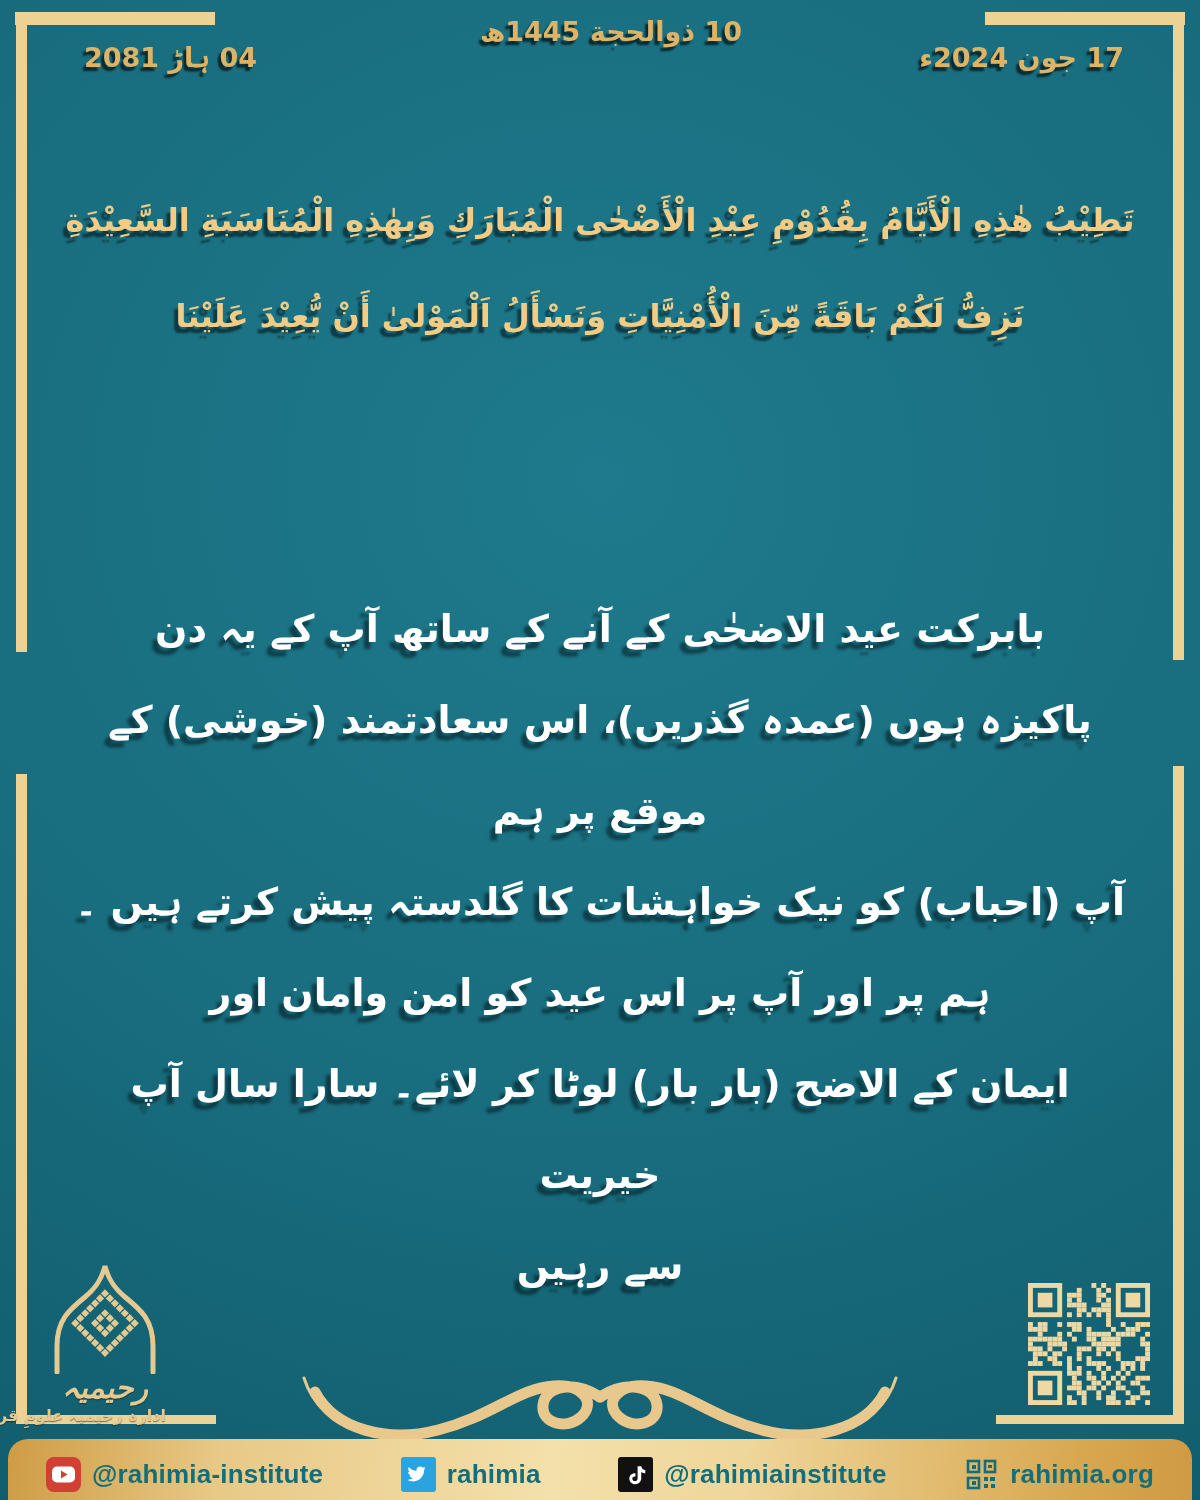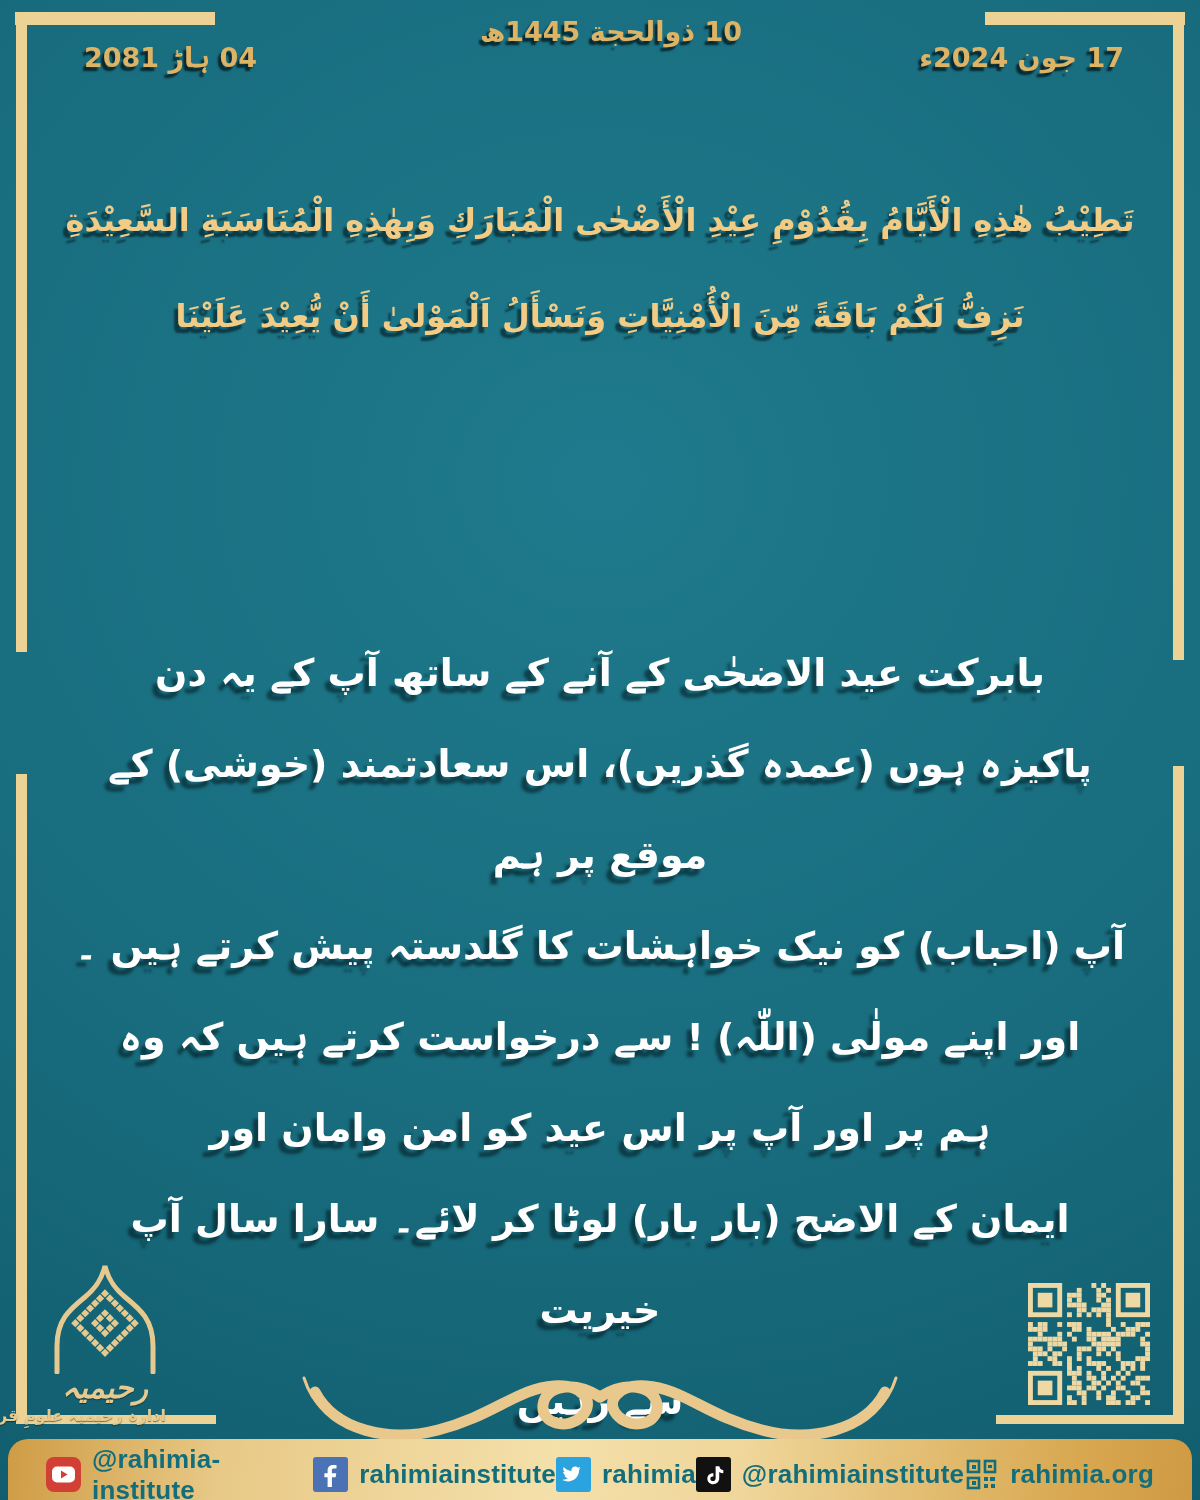--- a/index.html
+++ b/index.html
@@ -33,21 +33,21 @@
     text-shadow:-3px 5px 2px rgba(4,22,28,.65);
   }
   
   .arabic{
     position:absolute;top:172px;left:60px;right:60px;text-align:center;direction:rtl;
     color:#f2cb85;font-size:32px;font-weight:bold;line-height:96px;
     text-shadow:-4px 6px 2px rgba(4,22,28,.6);
   }
   
   .urdu{
-    position:absolute;top:628px;left:70px;right:70px;text-align:center;direction:rtl;
+    position:absolute;top:584px;left:70px;right:70px;text-align:center;direction:rtl;
     color:#ffffff;font-size:38px;font-weight:bold;line-height:91px;
     text-shadow:-5px 7px 3px rgba(4,22,28,.55);
   }
   
   .logo{position:absolute;left:44px;top:1262px;width:122px;text-align:center;color:#e6c98f;}
   .logo-name{font-size:30px;font-weight:bold;direction:rtl;line-height:32px;margin-top:-6px;
     text-shadow:0 1px 1px rgba(4,22,28,.5);font-style:italic;}
   .logo-sub{font-size:16px;font-weight:bold;direction:rtl;white-space:nowrap;margin-top:2px;
     text-shadow:0 1px 1px rgba(4,22,28,.5);}
   
@@ -87,21 +87,20 @@
 
   <div class="arabic">
     <div>تَطِيْبُ هٰذِهِ الْأَيَّامُ بِقُدُوْمِ عِيْدِ الْأَضْحٰى الْمُبَارَكِ وَبِهٰذِهِ الْمُنَاسَبَةِ السَّعِيْدَةِ</div>
     <div>نَزِفُّ لَكُمْ بَاقَةً مِّنَ الْأُمْنِيَّاتِ وَنَسْأَلُ اَلْمَوْلىٰ أَنْ يُّعِيْدَ عَلَيْنَا</div>
   </div>
 
   <div class="urdu">
     <div>بابرکت عید الاضحٰی کے آنے کے ساتھ آپ کے یہ دن</div>
     <div>پاکیزہ ہوں (عمدہ گذریں)، اس سعادتمند (خوشی) کے موقع پر ہم</div>
     <div>آپ (احباب) کو نیک خواہشات کا گلدستہ پیش کرتے ہیں ۔</div>
-    <div>اور اپنے مولٰی (اللّٰہ) ! سے درخواست کرتے ہیں کہ وہ</div>
     <div>ہم پر اور آپ پر اس عید کو امن وامان اور</div>
     <div>ایمان کے الاضح (بار بار) لوٹا کر لائے۔ سارا سال آپ خیریت</div>
     <div>سے رہیں</div>
   </div>
 
   <div class="logo">
     <svg class="logo-arch" width="122" height="112" viewBox="0 0 120 112">
       <path d="M12,110 L12,84 C12,58 24,48 40,35 C52,25 57,16 60,4 C63,16 68,25 80,35 C96,48 108,58 108,84 L108,110" fill="none" stroke="#e6c98f" stroke-width="5" stroke-linecap="round"></path>
       <g id="kufic" transform="rotate(45 60 62)">
           <rect x="35.5" y="37.5" width="5.8" height="5.8" fill="#e6c98f"></rect>
@@ -370,27 +369,20 @@
 
     <div class="f-item">
       <svg class="f-ico" viewBox="0 0 35 35">
         <rect x="0" y="0" width="35" height="35" rx="8" fill="#d23f34"></rect>
         <rect x="6" y="9.5" width="23" height="16" rx="5" fill="#ffffff"></rect>
         <path d="M15,13.5 L21.5,17.5 L15,21.5 Z" fill="#d23f34"></path>
       </svg>
       <span class="f-label">@rahimia-institute</span>
     </div>
 
-    <div class="f-item">
-      <svg class="f-ico" viewBox="0 0 35 35">
-        <rect x="0" y="0" width="35" height="35" rx="3" fill="#4a72b5"></rect>
-        <path d="M23.5,11.5 h-3 c-0.9,0 -1.6,0.8 -1.6,1.8 v3 h4.4 l-0.7,4 h-3.7 v9.7 h-4.3 v-9.7 h-3.2 v-4 h3.2 v-2.6 c0,-3.4 2,-5.7 5,-5.7 h3.9 Z" fill="#ffffff"></path>
-      </svg>
-      <span class="f-label">rahimiainstitute</span>
-    </div>
 
     <div class="f-item">
       <svg class="f-ico" viewBox="0 0 35 35">
         <rect x="0" y="0" width="35" height="35" rx="3" fill="#2aa3df"></rect>
         <path d="M29,11.2 c-0.8,0.4 -1.7,0.6 -2.6,0.8 c0.9,-0.6 1.6,-1.5 2,-2.5 c-0.9,0.5 -1.9,0.9 -2.9,1.1 c-0.8,-0.9 -2,-1.5 -3.3,-1.5 c-2.5,0 -4.6,2.1 -4.6,4.6 c0,0.4 0,0.7 0.1,1 c-3.8,-0.2 -7.2,-2 -9.5,-4.8 c-0.4,0.7 -0.6,1.5 -0.6,2.3 c0,1.6 0.8,3 2,3.8 c-0.7,0 -1.5,-0.2 -2.1,-0.6 v0.1 c0,2.2 1.6,4.1 3.7,4.5 c-0.4,0.1 -0.8,0.2 -1.2,0.2 c-0.3,0 -0.6,0 -0.9,-0.1 c0.6,1.8 2.3,3.2 4.3,3.2 c-1.6,1.2 -3.6,2 -5.7,2 c-0.4,0 -0.7,0 -1.1,-0.1 c2,1.3 4.5,2.1 7.1,2.1 c8.5,0 13.2,-7.1 13.2,-13.2 v-0.6 c0.9,-0.7 1.7,-1.5 2.3,-2.4 Z" fill="#ffffff" transform="translate(1,2) scale(0.82)"></path>
       </svg>
       <span class="f-label">rahimia</span>
     </div>
 
     <div class="f-item">

